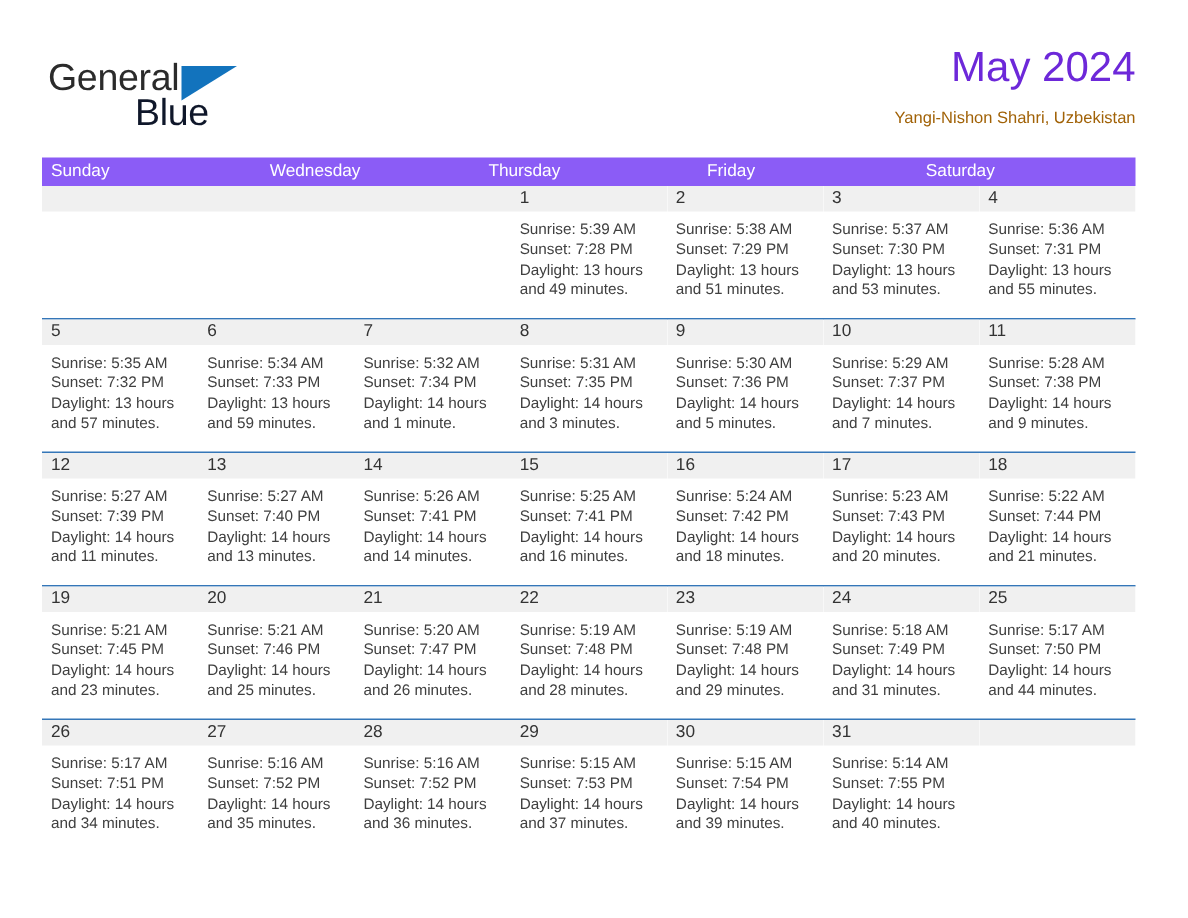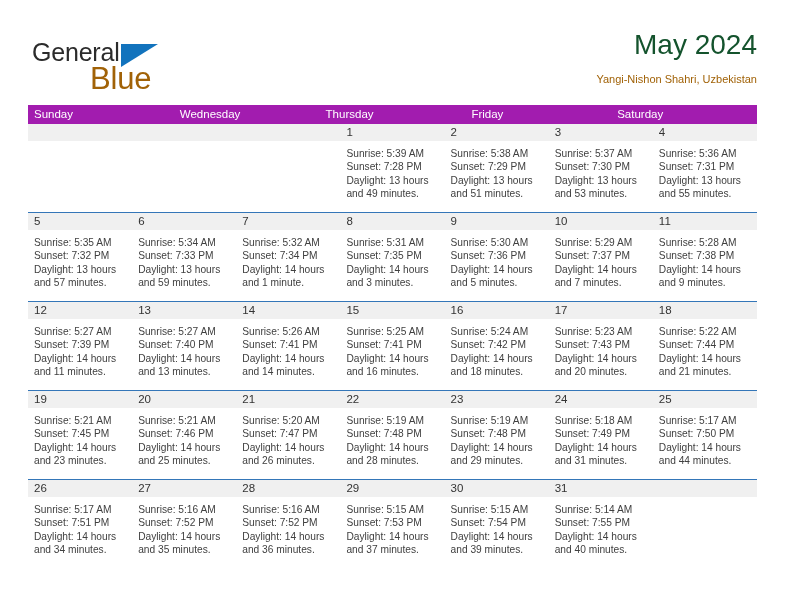--- a/index.html
+++ b/index.html
@@ -42,43 +42,43 @@
     top: 6px;
     font-size: 25px;
     color: #2b2b2b;
     letter-spacing: -0.2px;
     font-family: "Liberation Sans", sans-serif;
   }
   .logo-blue {
     position: absolute;
     left: 62px;
     top: 29px;
-    font-size: 31px;
-    color: #a16207;
+    font-size: 25px;
+    color: #0f172a;
     letter-spacing: -0.2px;
     font-family: "Liberation Sans", sans-serif;
   }
   .logo-triangle {
     position: absolute;
     left: 93px;
     top: 12px;
     width: 0;
     height: 0;
     border-left: 37px solid #1273bd;
     border-bottom: 23px solid transparent;
   }
   .title-block {
     position: absolute;
     right: 0;
     top: 0;
     text-align: right;
   }
   .month-title {
     font-size: 28px;
-    color: #14532d;
+    color: #6d28d9;
     font-weight: normal;
     line-height: 34px;
     white-space: nowrap;
   }
   .location {
     font-size: 11px;
     color: #a16207;
     line-height: 20px;
     margin-top: 7px;
     white-space: nowrap;
@@ -86,21 +86,21 @@
 
   
   .calendar {
     position: absolute;
     left: 28px;
     top: 105px;
     width: 729px;
   }
   .dow-row {
     display: flex;
-    background: #a21caf;
+    background: #8b5cf6;
     height: 19px;
   }
   .dow-cell {
     flex: 1 1 0;
     color: #ffffff;
     font-size: 11.5px;
     line-height: 19px;
     padding-left: 6px;
     box-sizing: border-box;
     white-space: nowrap;

